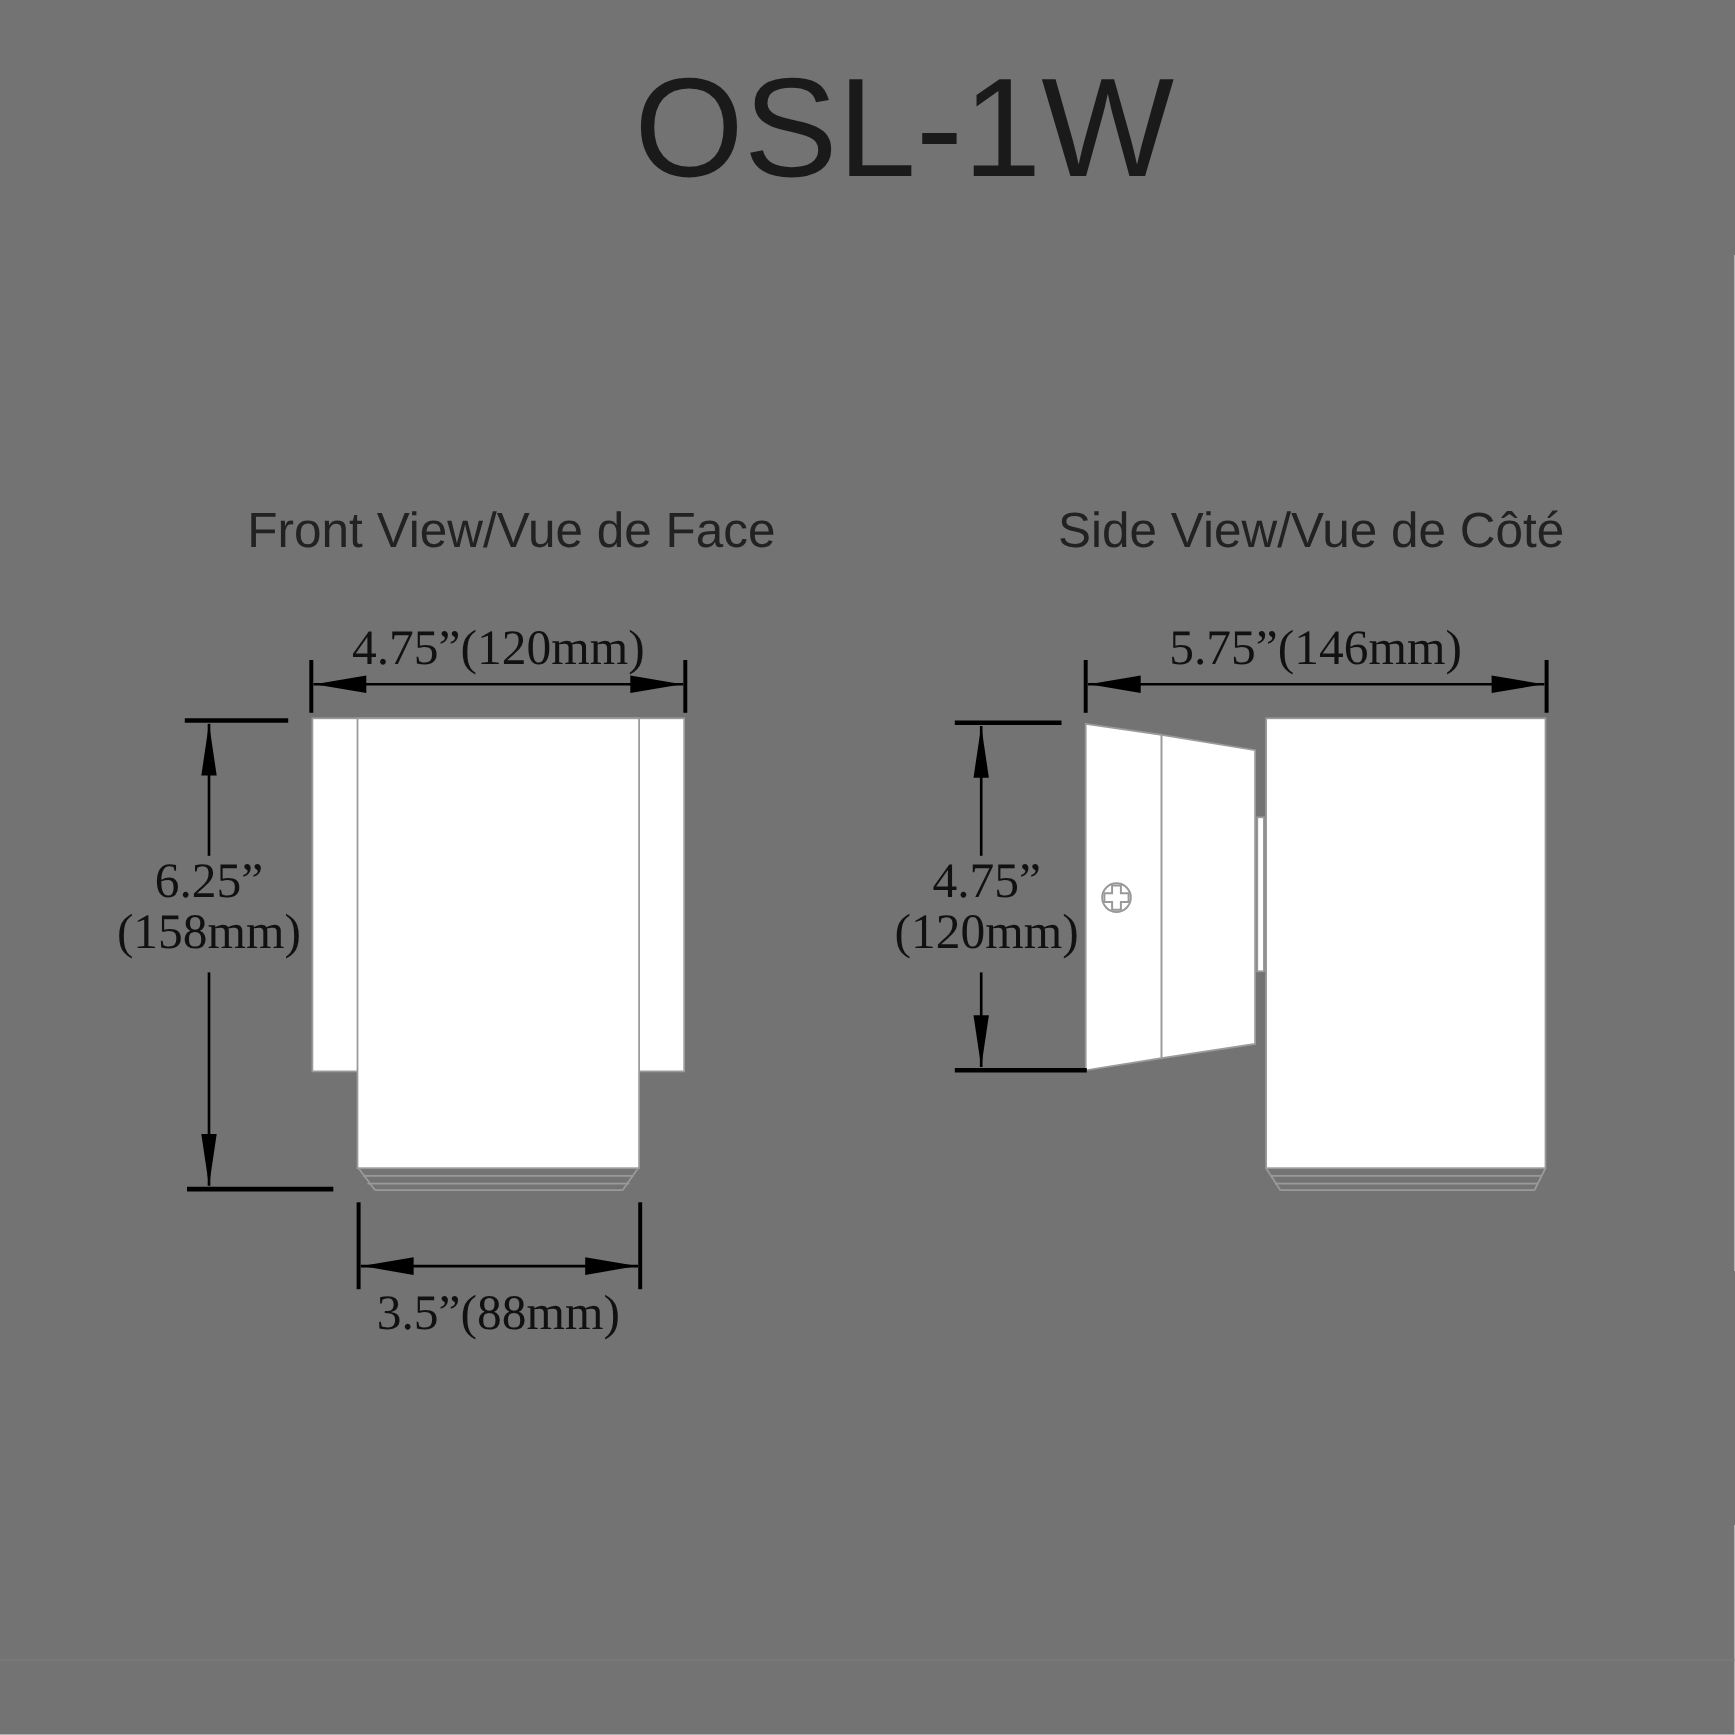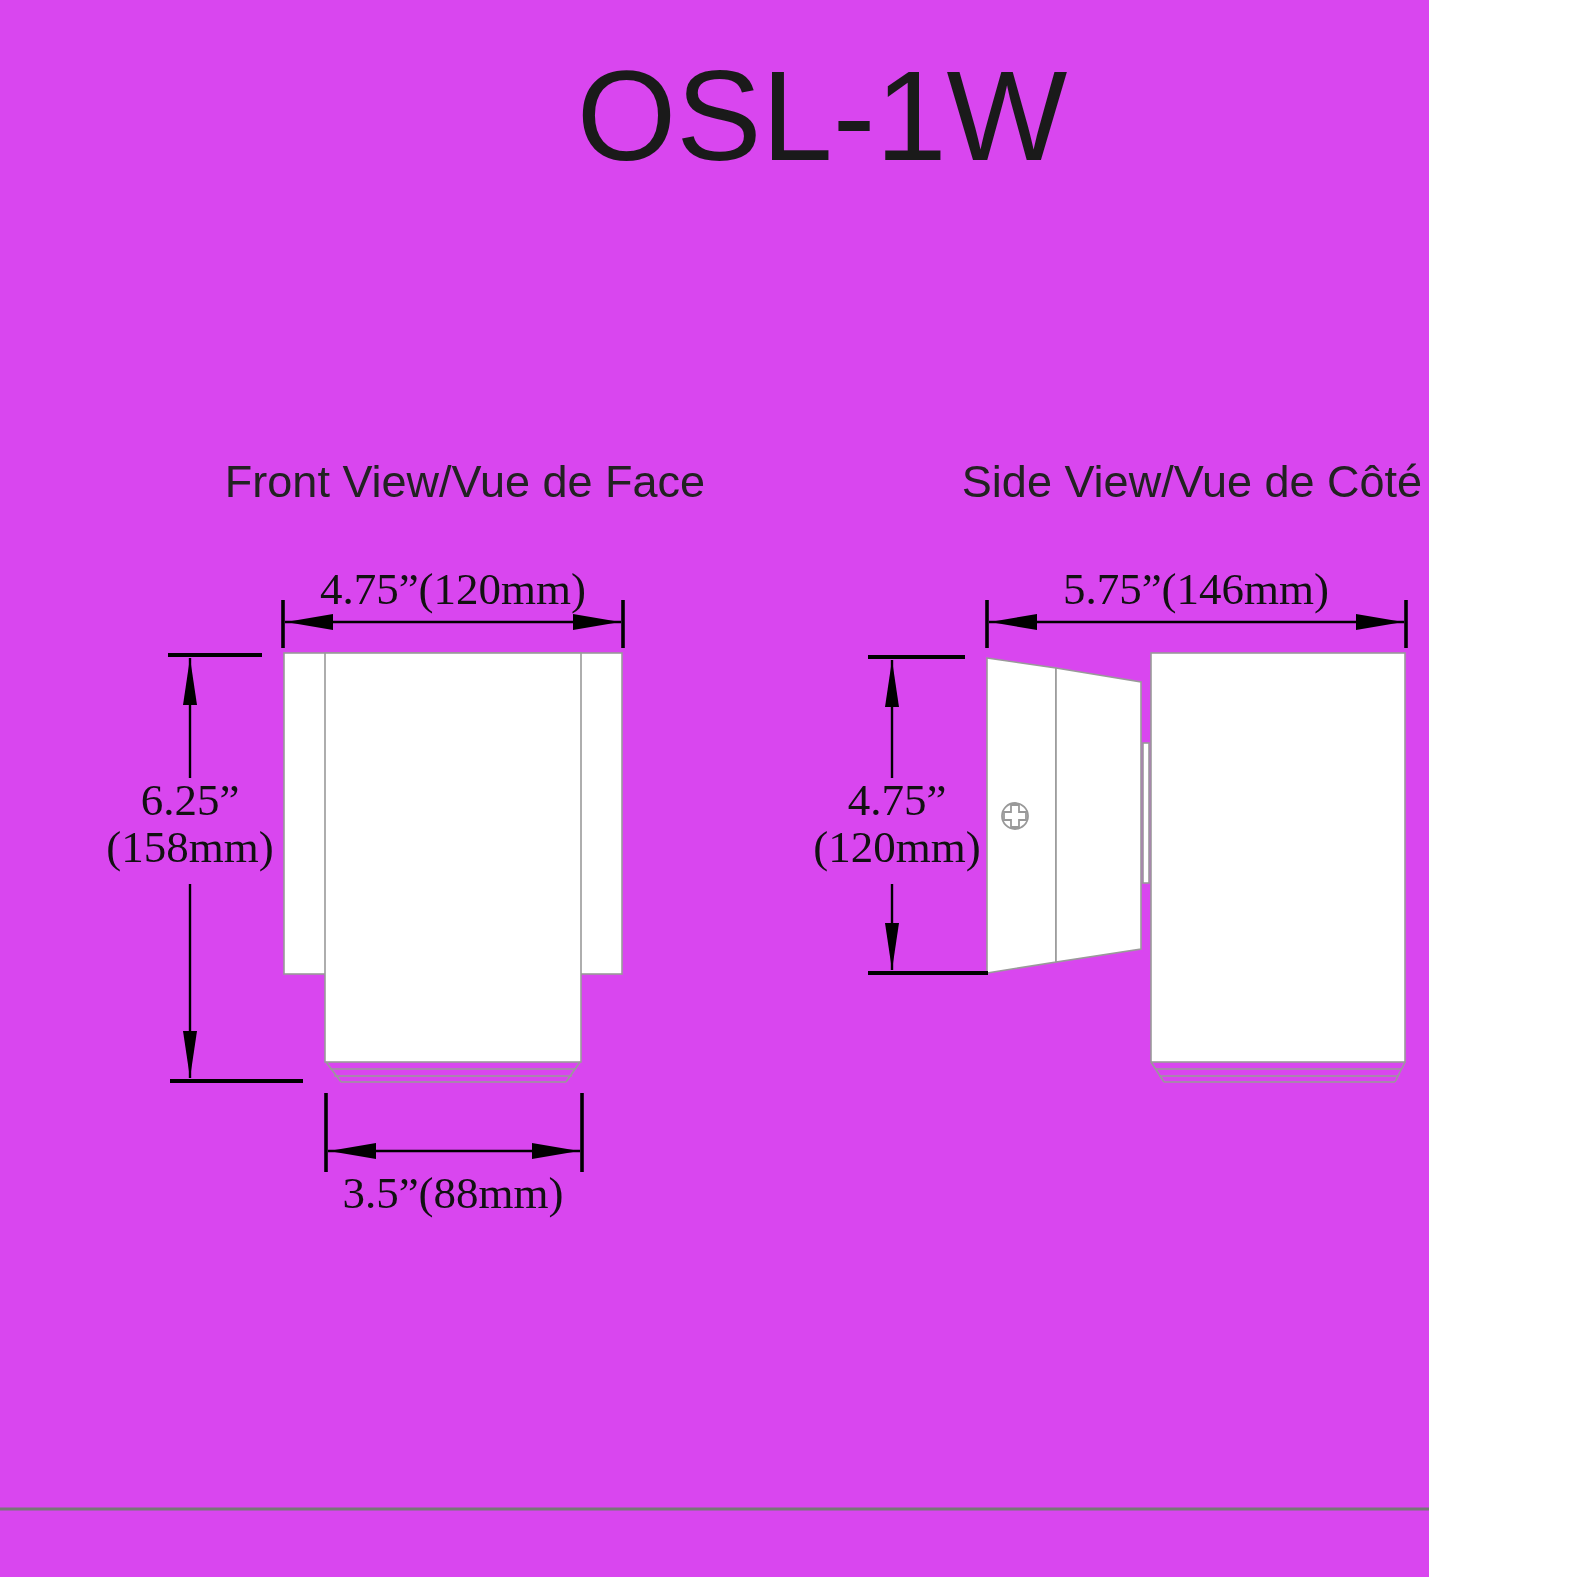--- a/index.html
+++ b/index.html
@@ -2,23 +2,23 @@
 <html><head>
 <meta charset="utf-8">
 <style>
   html, body {
     margin: 0;
     padding: 0;
     background: #ffffff;
   }
   .canvas {
     position: relative;
-    width: 1429px;
+    width: 1577px;
     height: 1577px;
-    background: #d946ef;
+    background: #737373;
     overflow: hidden;
     font-family: "Liberation Sans", sans-serif;
   }
   svg { display: block; }
 
   .title-text {
     font-family: "Liberation Sans", sans-serif;
     font-size: 128px;
     fill: #1a1a1a;
   }

